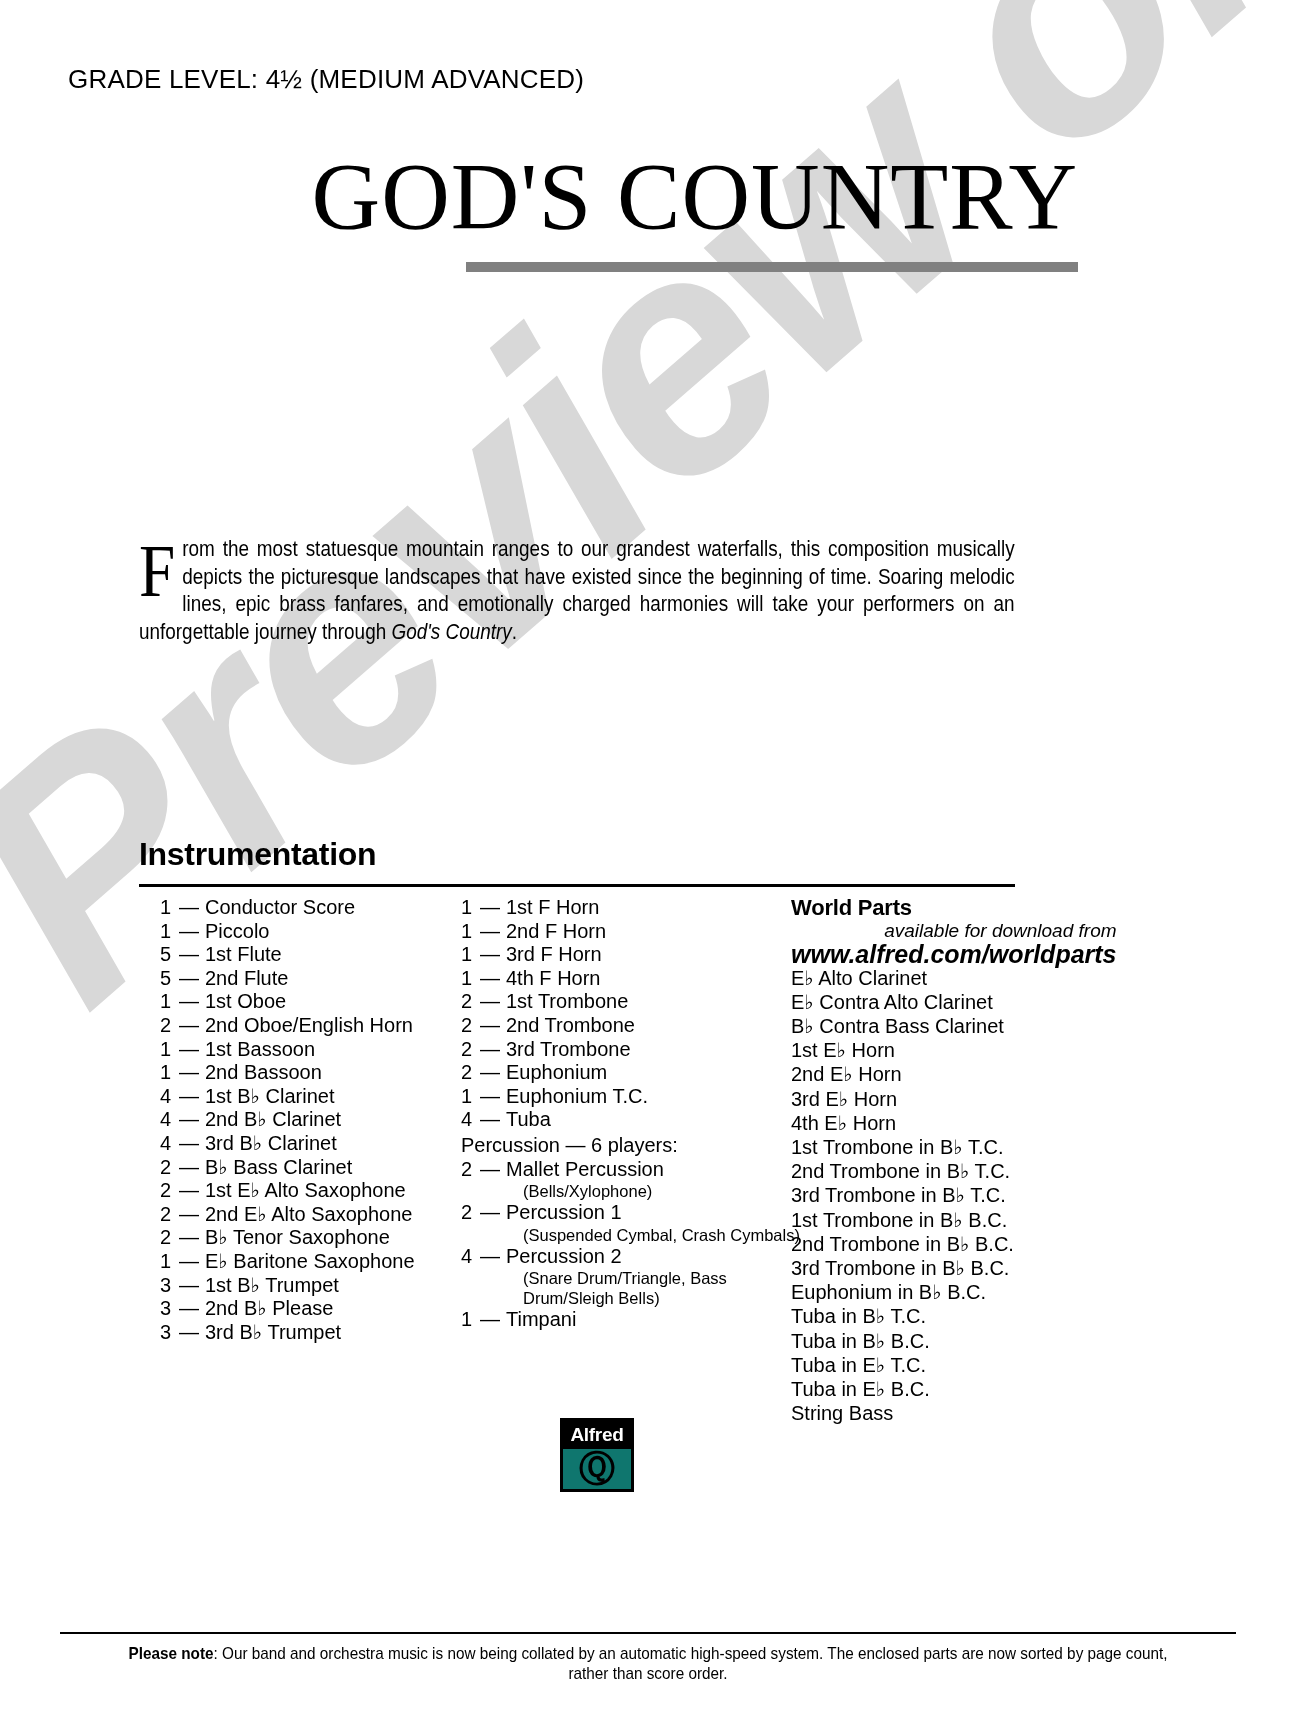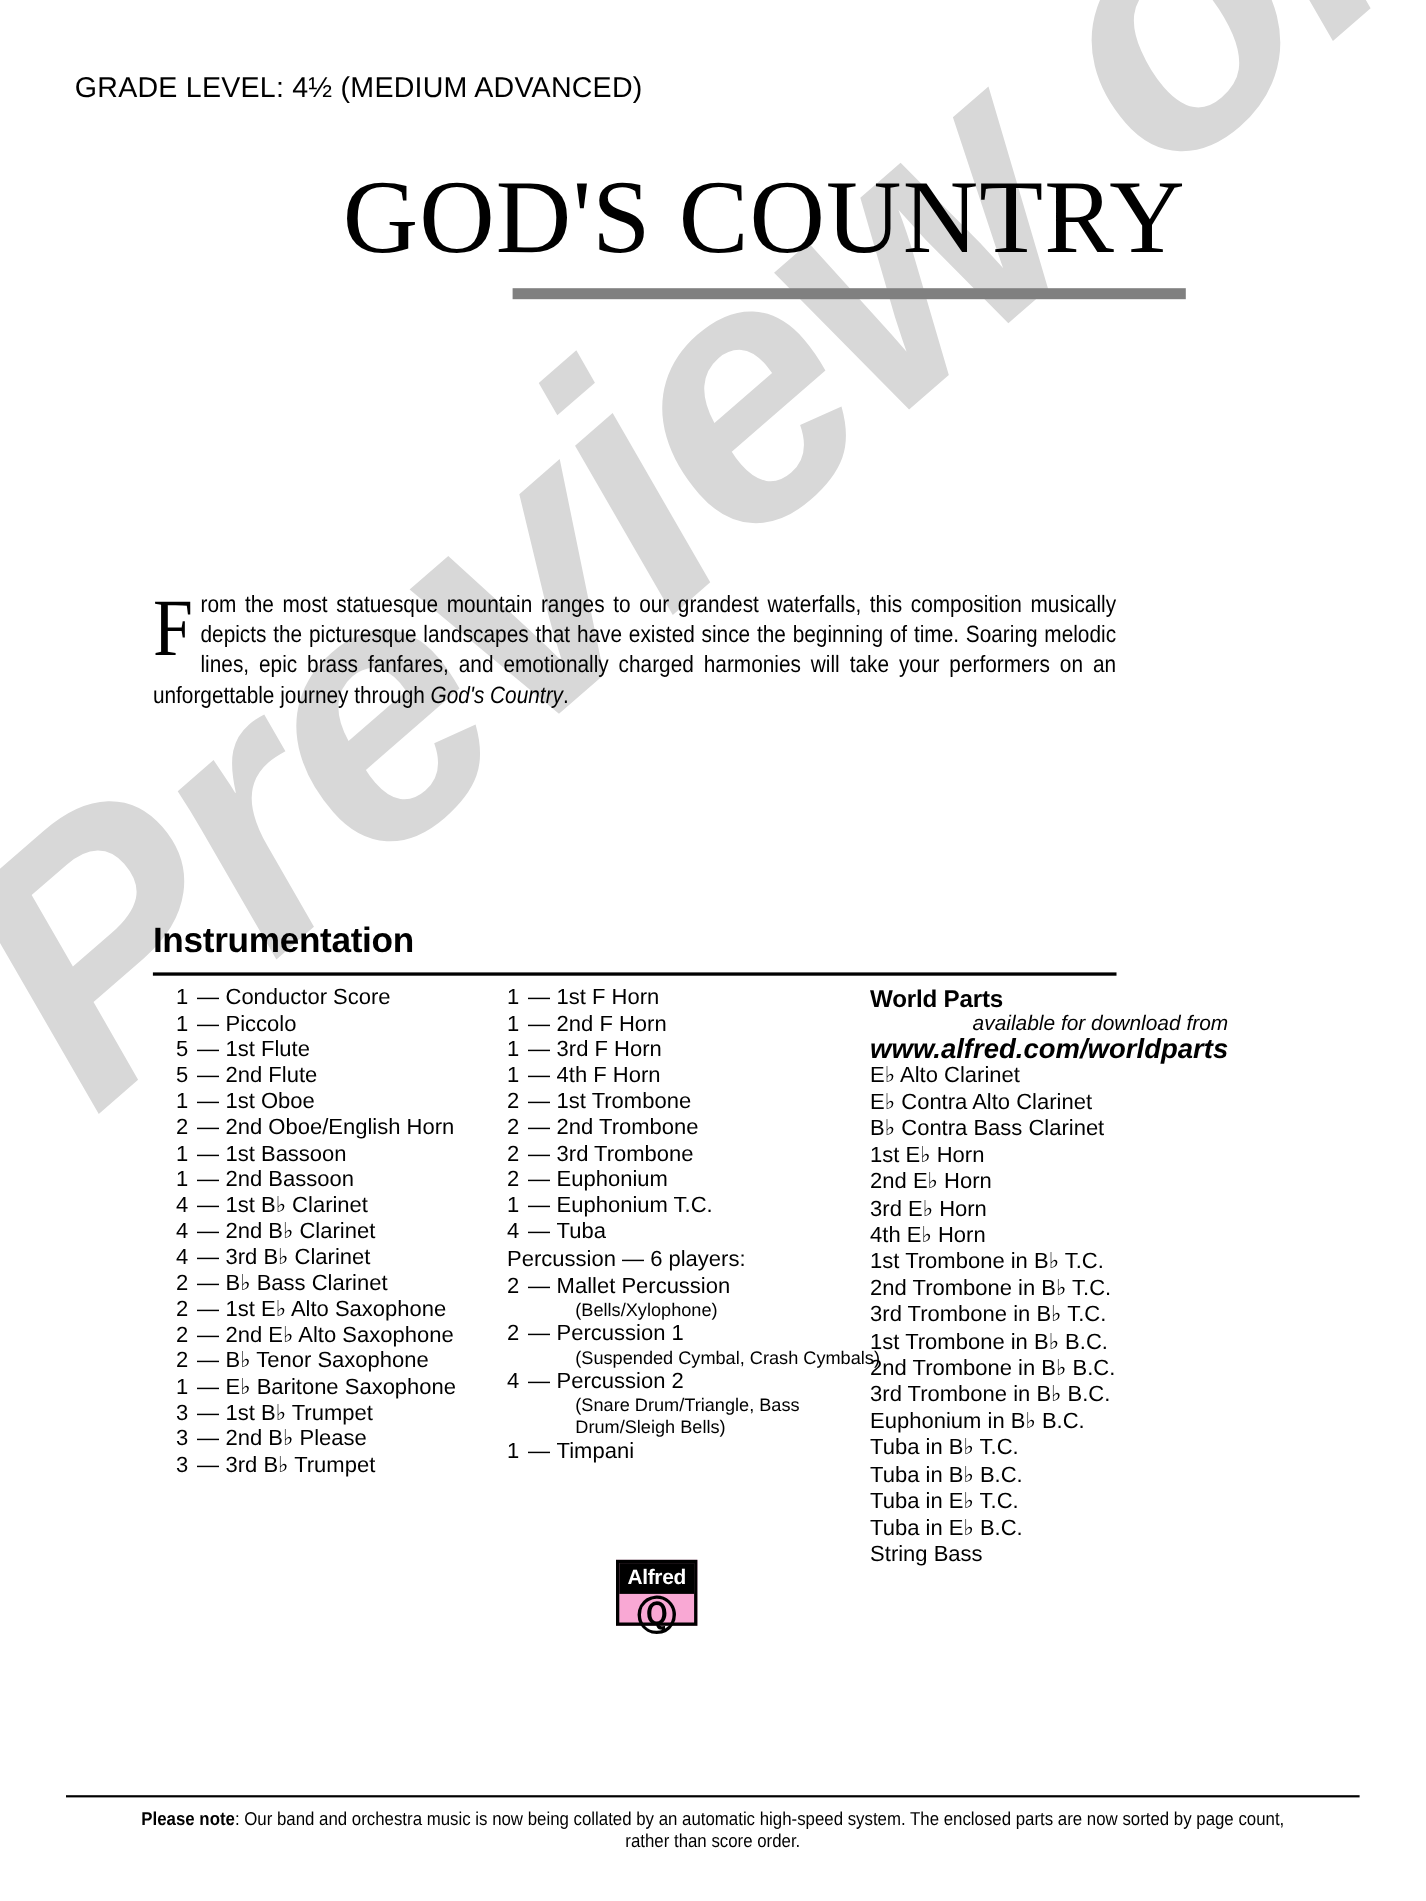--- a/index.html
+++ b/index.html
@@ -192,23 +192,23 @@
     font-size: 20px;
     line-height: 24.2px;
   }
 
   
   .logo {
     position: absolute;
     left: 560px;
     top: 1418px;
     width: 74px;
-    height: 60px;
+    height: 74px;
     border: 3px solid #000;
-    background: #f9a8d4;
+    background: #0f766e;
     box-sizing: border-box;
   }
   .logo-top {
     height: 28px;
     background: #000;
     color: #fff;
     font-size: 19px;
     font-weight: 700;
     line-height: 28px;
     text-align: center;

